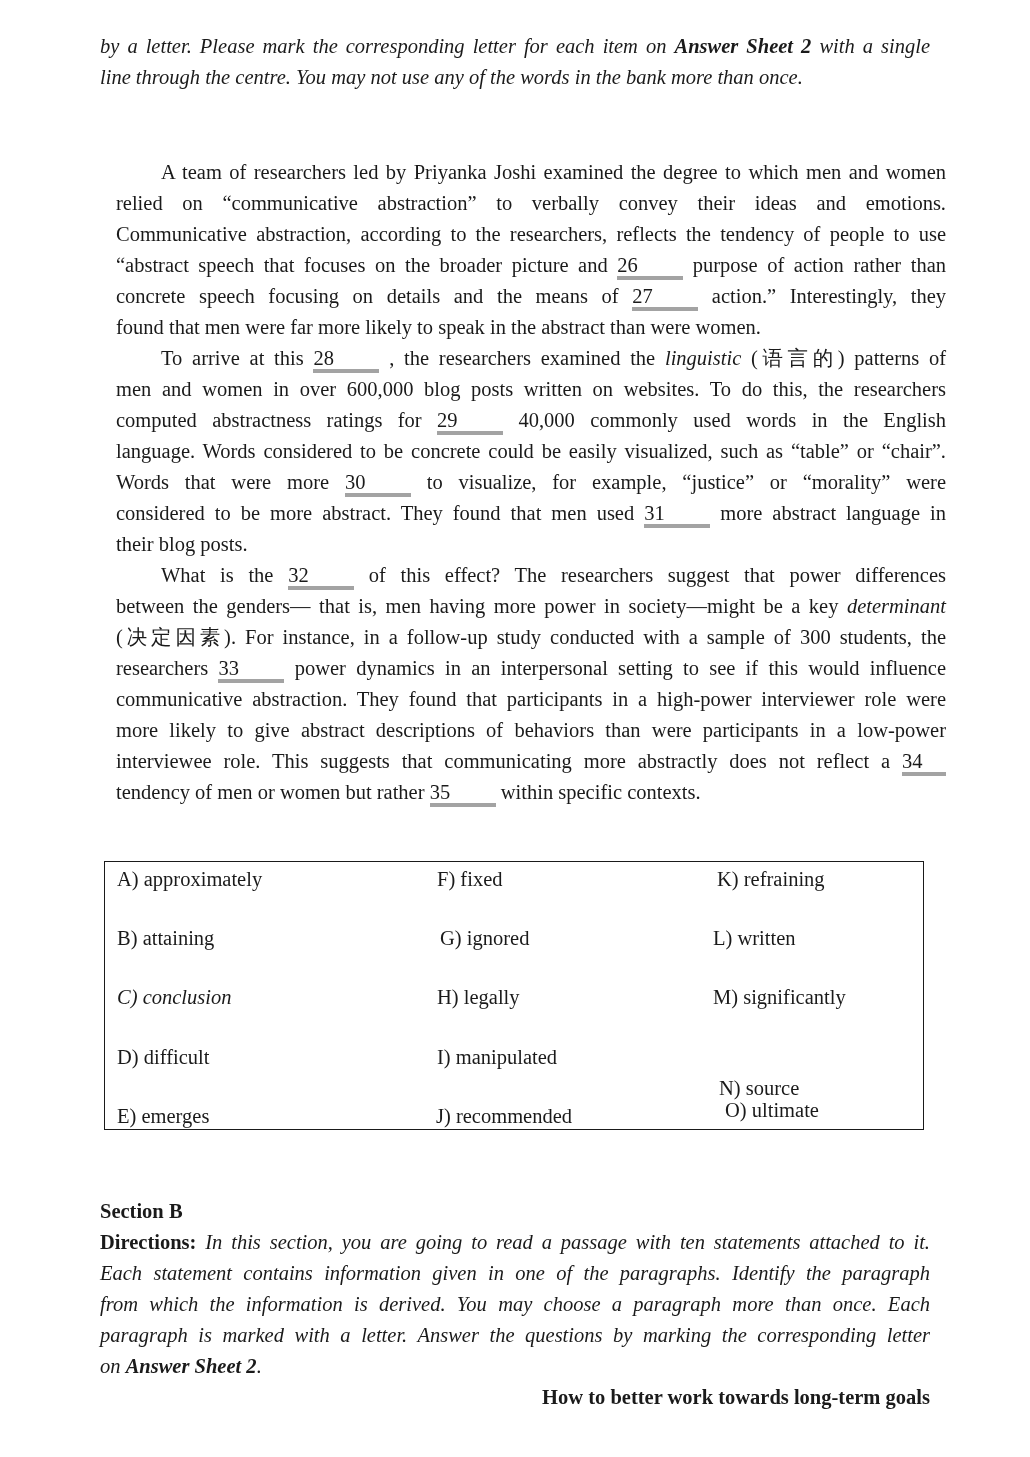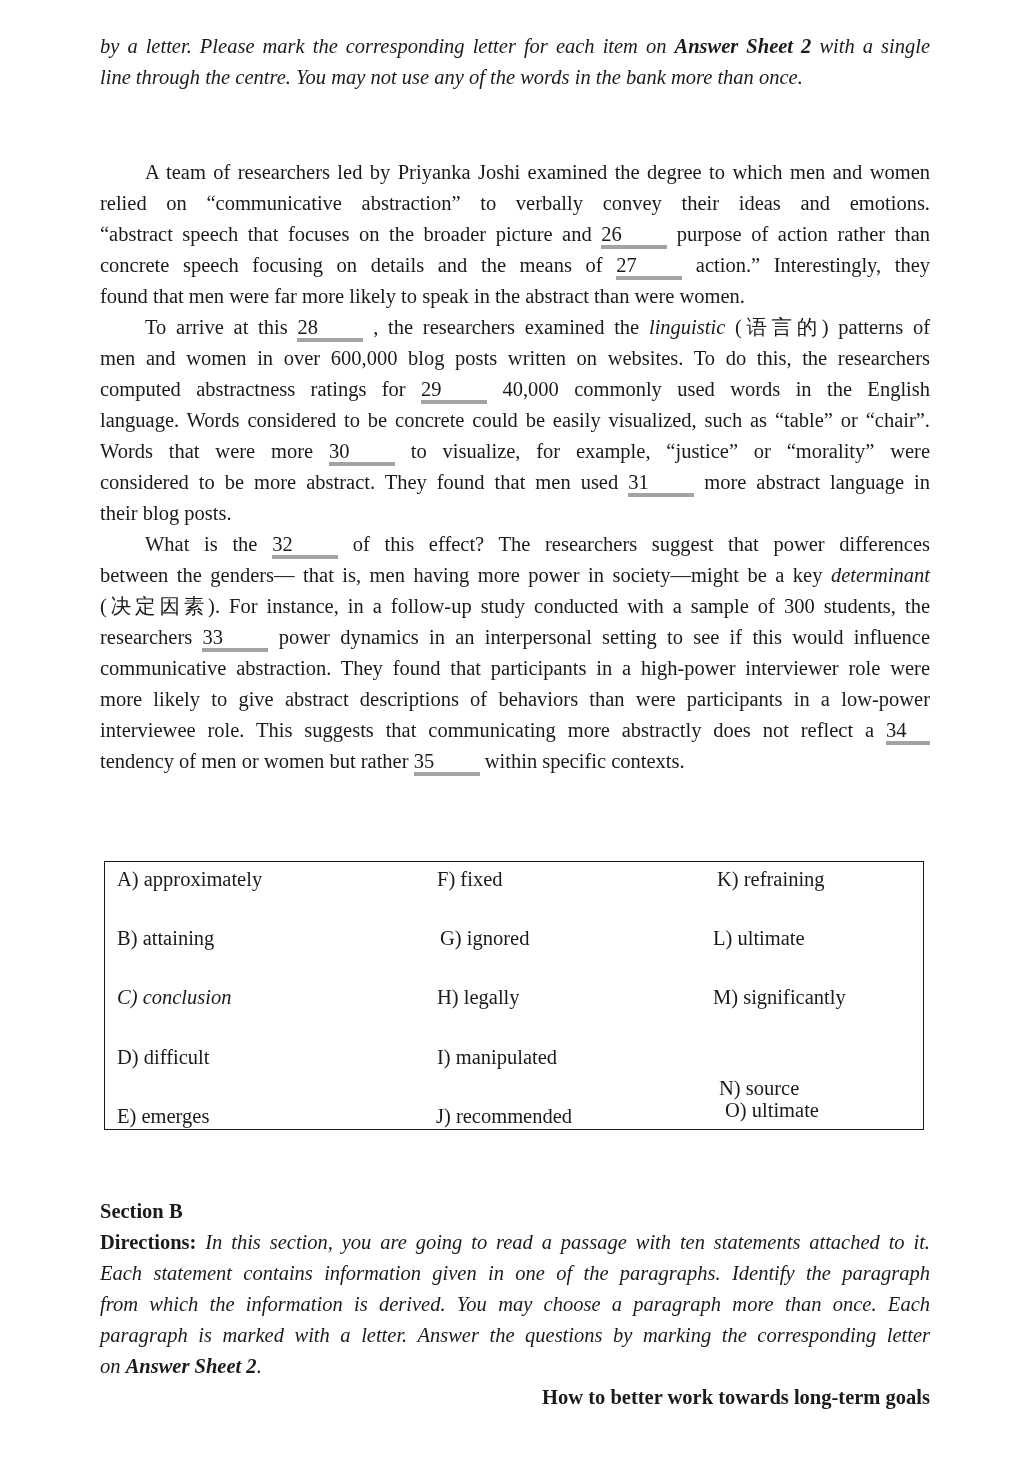--- a/index.html
+++ b/index.html
@@ -26,25 +26,26 @@
 </head>
 <body>
 
 <div class="page">
 
   <div id="intro" style="width:830px;">
     <div class="line just it"><span>by a letter. Please mark the corresponding letter for each item on </span><span class="b">Answer Sheet 2</span><span> with a single</span></div>
     <div class="line last it">line through the centre. You may not use any of the words in the bank more than once.</div>
   </div>
 
-  <div id="passage" style="width:830px;">
+  <div id="passage" style="width:830px;margin-left:16px;">
 
     <div class="para">
       <div class="line just indent">A team of researchers led by Priyanka Joshi examined the degree to which men and women</div>
       <div class="line just">relied on “communicative abstraction” to verbally convey their ideas and emotions.</div>
+      <div class="line just">Communicative abstraction, according to the researchers, reflects the tendency of people to use</div>
       <div class="line just"><span>“abstract speech that focuses on the broader picture and</span> <span class="blank">26</span> <span>purpose of action rather than</span></div>
       <div class="line just"><span>concrete speech focusing on details and the means of</span> <span class="blank">27</span> <span>action.” Interestingly, they</span></div>
       <div class="line last">found that men were far more likely to speak in the abstract than were women.</div>
     </div>
 
     <div class="para">
       <div class="line just indent"><span>To arrive at this</span> <span class="blank">28</span> <span>, the researchers examined the</span> <span class="it">linguistic</span> <span>(语言的) patterns of</span></div>
       <div class="line just">men and women in over 600,000 blog posts written on websites. To do this, the researchers</div>
       <div class="line just"><span>computed abstractness ratings for</span> <span class="blank">29</span> <span>40,000 commonly used words in the English</span></div>
       <div class="line just">language. Words considered to be concrete could be easily visualized, such as “table” or “chair”.</div>
@@ -64,21 +65,21 @@
       <div class="line last"><span>tendency of men or women but rather</span> <span class="blank">35</span> <span>within specific contexts.</span></div>
     </div>
   </div>
 
   <div id="bank">
       <div class="bank-item" style="left: 12px; top: 5px;">A) approximately</div>
       <div class="bank-item" style="left: 332px; top: 5px;">F) fixed</div>
       <div class="bank-item" style="left: 612px; top: 5px;">K) refraining</div>
       <div class="bank-item" style="left: 12px; top: 64px;">B) attaining</div>
       <div class="bank-item" style="left: 335px; top: 64px;">G) ignored</div>
-      <div class="bank-item" style="left: 608px; top: 64px;">L) ultimate</div>
+      <div class="bank-item" style="left: 608px; top: 64px;">L) written</div>
       <div class="bank-item" style="left: 12px; top: 123px; font-style: italic;">C) conclusion</div>
       <div class="bank-item" style="left: 332px; top: 123px;">H) legally</div>
       <div class="bank-item" style="left: 608px; top: 123px;">M) significantly</div>
       <div class="bank-item" style="left: 12px; top: 183px;">D) difficult</div>
       <div class="bank-item" style="left: 332px; top: 183px;">I) manipulated</div>
       <div class="bank-item" style="left: 614px; top: 183px; margin-top: 31px;">N) source</div>
       <div class="bank-item" style="left: 12px; top: 242px;">E) emerges</div>
       <div class="bank-item" style="left: 331px; top: 242px;">J) recommended</div>
       <div class="bank-item" style="left: 620px; top: 236px;">O) ultimate</div>
     </div>

